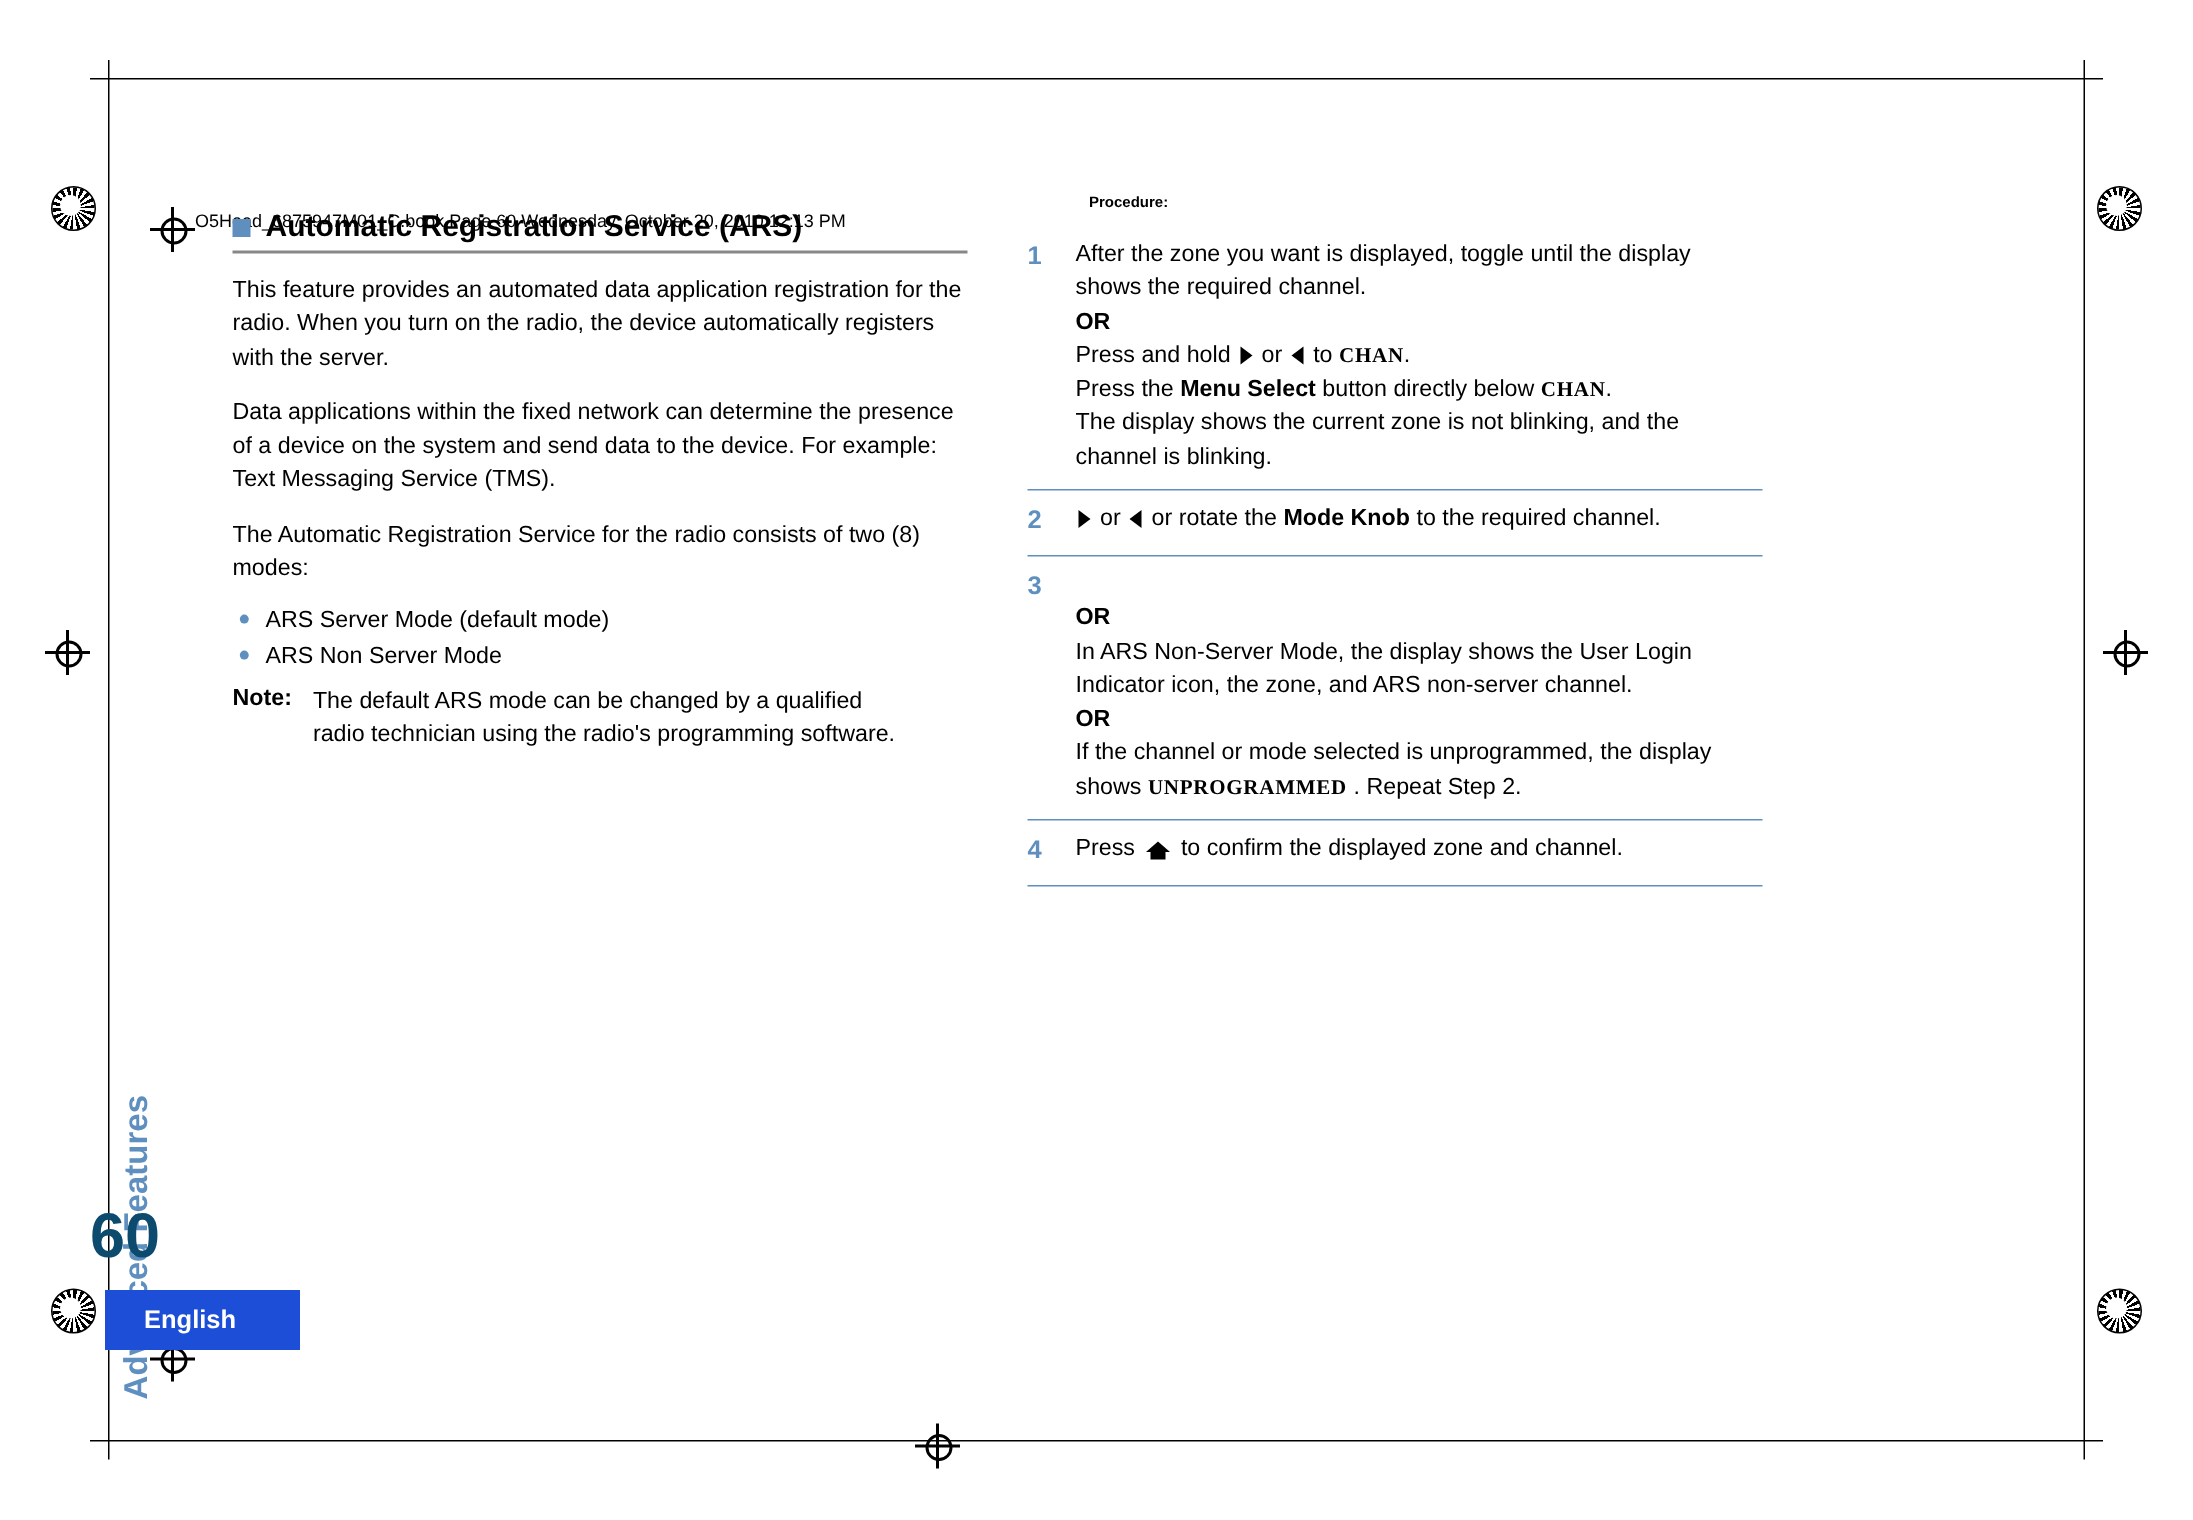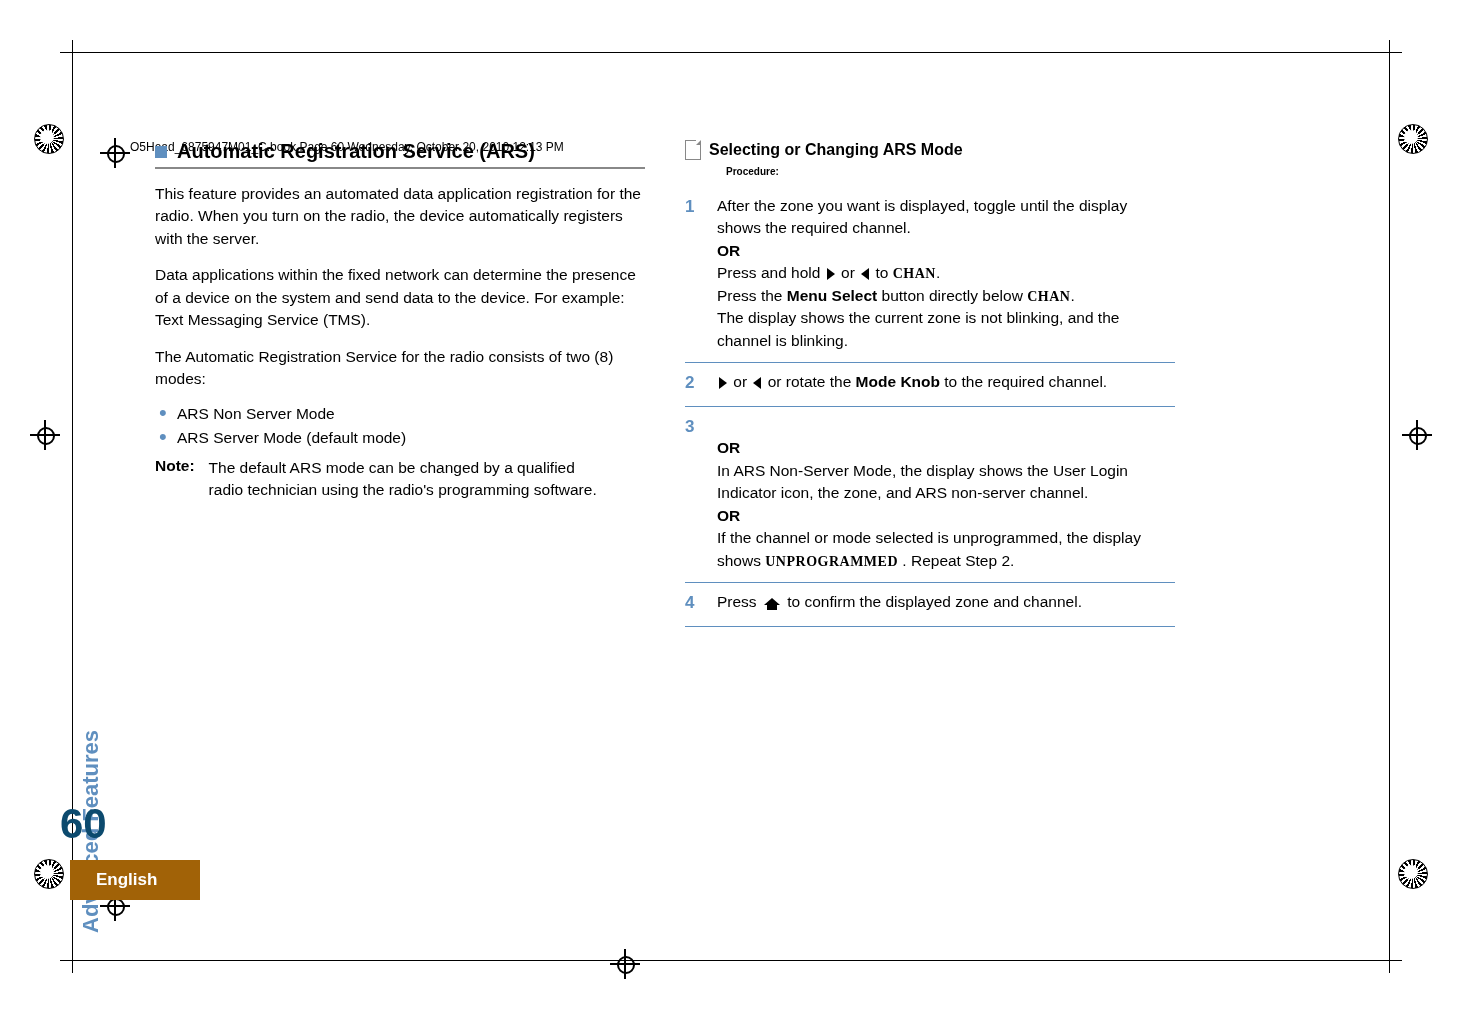--- a/index.html
+++ b/index.html
@@ -174,21 +174,21 @@
     white-space:nowrap;
   }
   .pagenum-box {
     position:absolute; left:60px; top:800px;
     font-size:42px; font-weight:bold; color:#0c4a6e;
   }
   .lang-tab {
     position:absolute;
     left:70px; top:860px;
     width:130px; height:40px;
-    background:#a16207;
+    background:#1d4ed8;
     color:#fff; font-weight:bold; font-size:17px;
     display:flex; align-items:center; padding-left:26px;
     box-sizing:border-box;
   }
 
   b { font-weight:bold; }
 </style>
 </head>
 <body>
 
@@ -253,35 +253,31 @@
         <div class="section-head">
           <span class="section-square"></span>
           <span class="section-title">Automatic Registration Service (ARS)</span>
         </div>
 
         <p>This feature provides an automated data application registration for the radio. When you turn on the radio, the device automatically registers with the server.</p>
         <p>Data applications within the fixed network can determine the presence of a device on the system and send data to the device. For example: Text Messaging Service (TMS).</p>
         <p>The Automatic Registration Service for the radio consists of two (8) modes:</p>
 
         <ul class="bullets">
+          <li>ARS Server Mode (default mode)</li>
           <li>ARS Non Server Mode</li>
-          <li>ARS Server Mode (default mode)</li>
         </ul>
 
         <div class="note-row">
           <span class="note-label">Note:</span>
           <span class="note-body">The default ARS mode can be changed by a qualified radio technician using the radio's programming software.</span>
         </div>
       </div>
 
       <div class="col">
-        <div class="sub-head">
-          <span class="page-icon"></span>
-          <span class="sub-title">Selecting or Changing ARS Mode</span>
-        </div>
 
         <div class="proc-label">Procedure:</div>
 
         <div class="steps">
 
           <div class="step">
             <div class="step-num">1</div>
             <div class="step-body">
               <span>After the zone you want is displayed, toggle until the display shows the required channel.</span><br>
               <b>OR</b><br>

